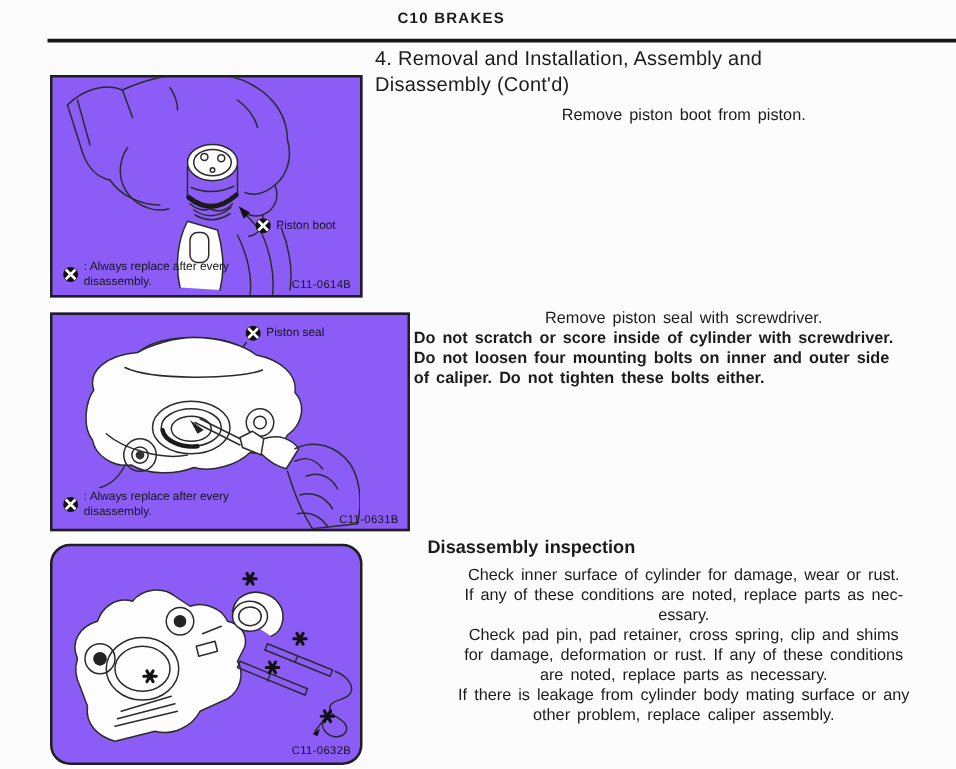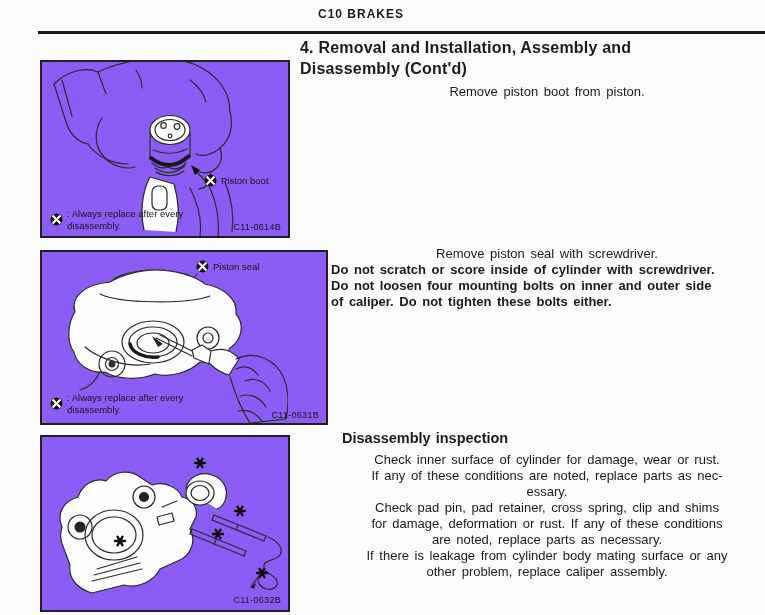--- a/index.html
+++ b/index.html
@@ -19,21 +19,21 @@
     left:318px;top:7px;
     font-size:12px;font-weight:700;letter-spacing:1px;
   }
   .header-rule{
     left:38px;top:31px;width:727px;height:3px;background:#161616;
   }
 
   
   .sec-heading{
     left:300px;top:37px;width:462px;
-    font-size:16px;font-weight:700;line-height:21px;letter-spacing:.2px;
+    font-size:16px;font-weight:400;line-height:21px;letter-spacing:.2px;
   }
   .textblock{width:465px;font-size:13px;line-height:16px;word-spacing:2px;}
   .b-row{display:flex;text-align:center;}
   .b-marker{flex:none;width:33px;padding-left:10px;box-sizing:border-box;}
   .dot{width:5.5px;height:5.5px;border-radius:50%;background:#141414;margin-top:5px;}
   .b-text{flex:1;}
   .c-row{display:flex;font-weight:700;}
   .c-num{flex:none;width:33px;}
   .caution-label{font-weight:700;margin-top:2px;}
   .insp-heading{font-size:14.5px;font-weight:700;margin-bottom:6px;word-spacing:1px;margin-left:44px;}
@@ -220,21 +220,21 @@
     <svg class="xsym" width="13" height="13" viewBox="0 0 13 13">
       <circle cx="6.5" cy="6.5" r="6" fill="#111"></circle>
       <path d="M2.6,2.6 L10.4,10.4 M10.4,2.6 L2.6,10.4" stroke="#fff" stroke-width="2.1"></path>
     </svg>
     <span class="pre">: Always replace after every
 disassembly.</span>
   </div>
   <div class="fig-code" style="bottom:3px;">C11-0631B</div>
 </div>
 
-<div class="abs figbox" style="left:40px;top:435px;width:250px;height:177px;">
+<div class="abs figbox" style="left:40px;top:435px;width:250px;height:177px;border-radius:16px;">
   <svg class="art" width="246" height="173" viewBox="0 0 246 173" fill="none" stroke="#2b2b2b" stroke-width="1.2" stroke-linecap="round" stroke-linejoin="round">
     <g>
       <path d="M20,90 C14,76 22,64 36,60 C40,48 52,40 64,44 C72,34 88,32 98,40 L110,48 C122,44 136,50 140,60 C150,62 156,70 154,80 L148,92 C154,102 150,116 140,122 L118,132 C112,144 96,152 82,148 L50,156 C36,152 26,142 28,128 L22,112 C18,104 18,96 20,90 Z" fill="#fdfdfd"></path>
       <ellipse cx="72" cy="98" rx="29" ry="25"></ellipse>
       <ellipse cx="72" cy="98" rx="22" ry="18"></ellipse>
       <circle cx="102" cy="60" r="11"></circle>
       <circle cx="102" cy="60" r="5" fill="#222" stroke="none"></circle>
       <circle cx="38" cy="90" r="12"></circle>
       <circle cx="38" cy="90" r="5.5" fill="#222" stroke="none"></circle>
       <path d="M55,132 L95,120"></path>

